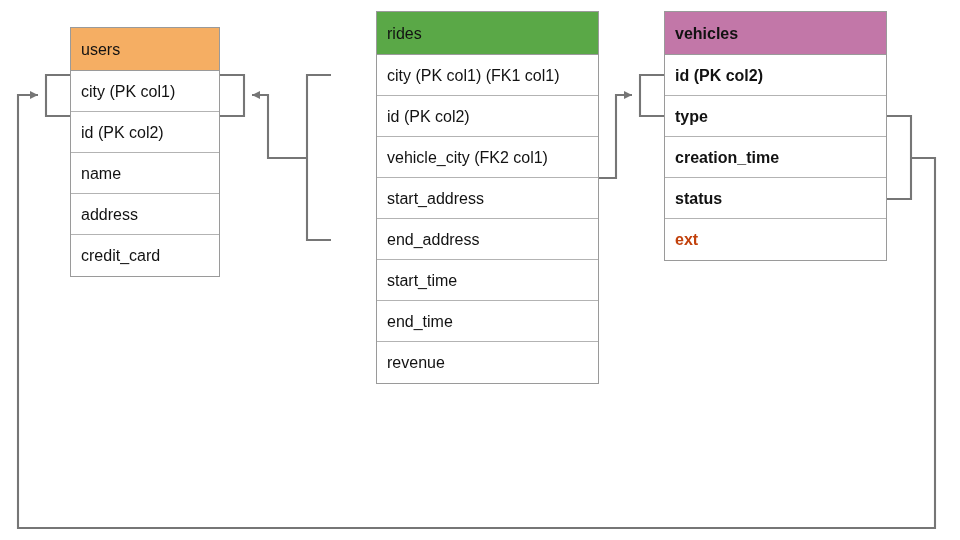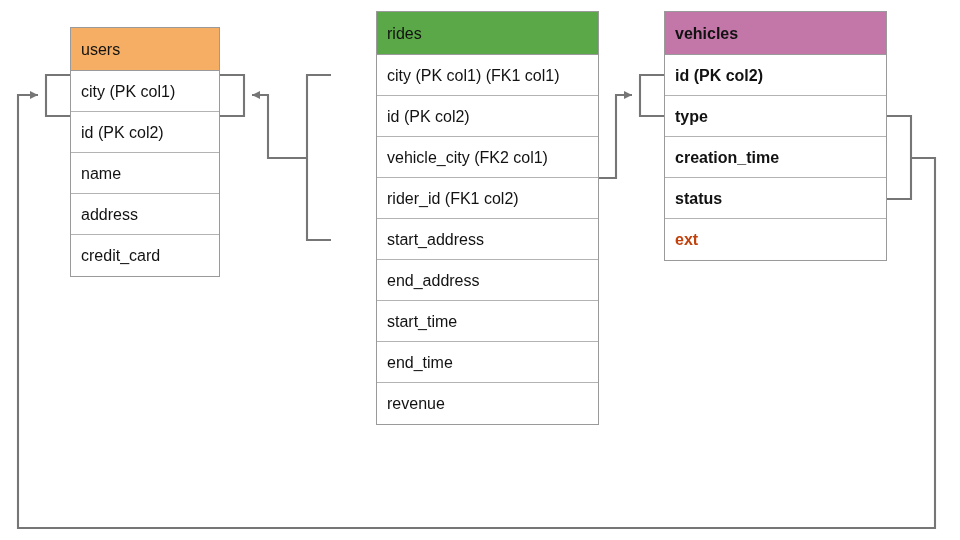--- a/index.html
+++ b/index.html
@@ -87,21 +87,20 @@
     <div class="table-row" style="border-bottom-color: rgb(179, 179, 179); color: rgb(18, 18, 18);">name</div>
     <div class="table-row" style="border-bottom-color: rgb(179, 179, 179); color: rgb(18, 18, 18);">address</div>
     <div class="table-row" style="border-bottom-color: rgb(179, 179, 179); color: rgb(18, 18, 18);">credit_card</div>
   </div>
 
   <div class="table-box" id="tbl-rides" style="border-color: rgb(154, 154, 154); margin-left: 45px;">
     <div class="table-header" style="background: rgb(90, 168, 71); border-bottom-color: rgb(154, 154, 154); color: rgb(18, 18, 18);">rides</div>
     <div class="table-row" style="border-bottom-color: rgb(179, 179, 179); color: rgb(18, 18, 18);">city (PK col1) (FK1 col1)</div>
     <div class="table-row" style="border-bottom-color: rgb(179, 179, 179); color: rgb(18, 18, 18);">id (PK col2)</div>
     <div class="table-row" style="border-bottom-color: rgb(179, 179, 179); color: rgb(18, 18, 18);">vehicle_city (FK2 col1)</div>
-    <div class="table-row" style="border-bottom-color: rgb(179, 179, 179); color: rgb(18, 18, 18);">rider_id (FK1 col2)</div>
     <div class="table-row" style="border-bottom-color: rgb(179, 179, 179); color: rgb(18, 18, 18);">start_address</div>
     <div class="table-row" style="border-bottom-color: rgb(179, 179, 179); color: rgb(18, 18, 18);">end_address</div>
     <div class="table-row" style="border-bottom-color: rgb(179, 179, 179); color: rgb(18, 18, 18);">start_time</div>
     <div class="table-row" style="border-bottom-color: rgb(179, 179, 179); color: rgb(18, 18, 18);">end_time</div>
     <div class="table-row" style="border-bottom-color: rgb(179, 179, 179); color: rgb(18, 18, 18);">revenue</div>
   </div>
 
   <div class="table-box" id="tbl-vehicles" style="border-color: rgb(154, 154, 154); font-weight: bold;">
     <div class="table-header" style="background: rgb(194, 119, 168); border-bottom-color: rgb(154, 154, 154); color: rgb(18, 18, 18);">vehicles</div>
     <div class="table-row" style="border-bottom-color: rgb(179, 179, 179); color: rgb(18, 18, 18);">id (PK col2)</div>

